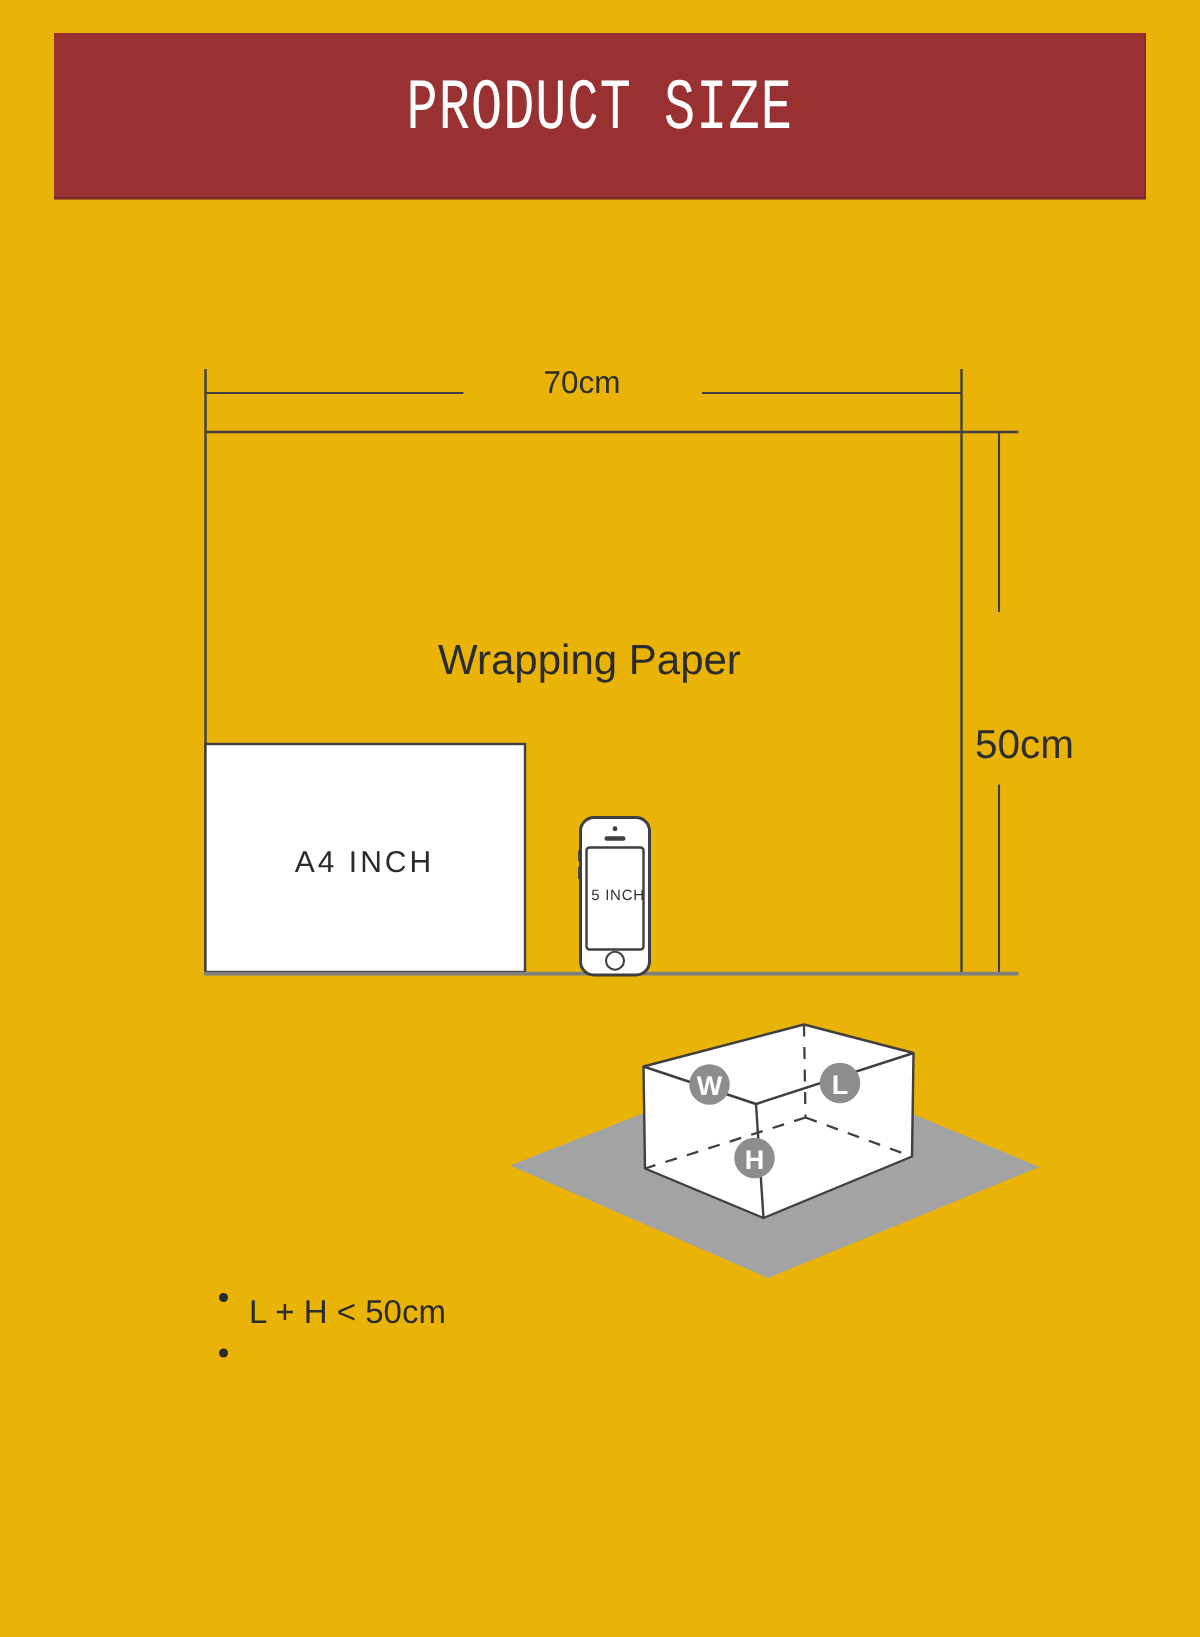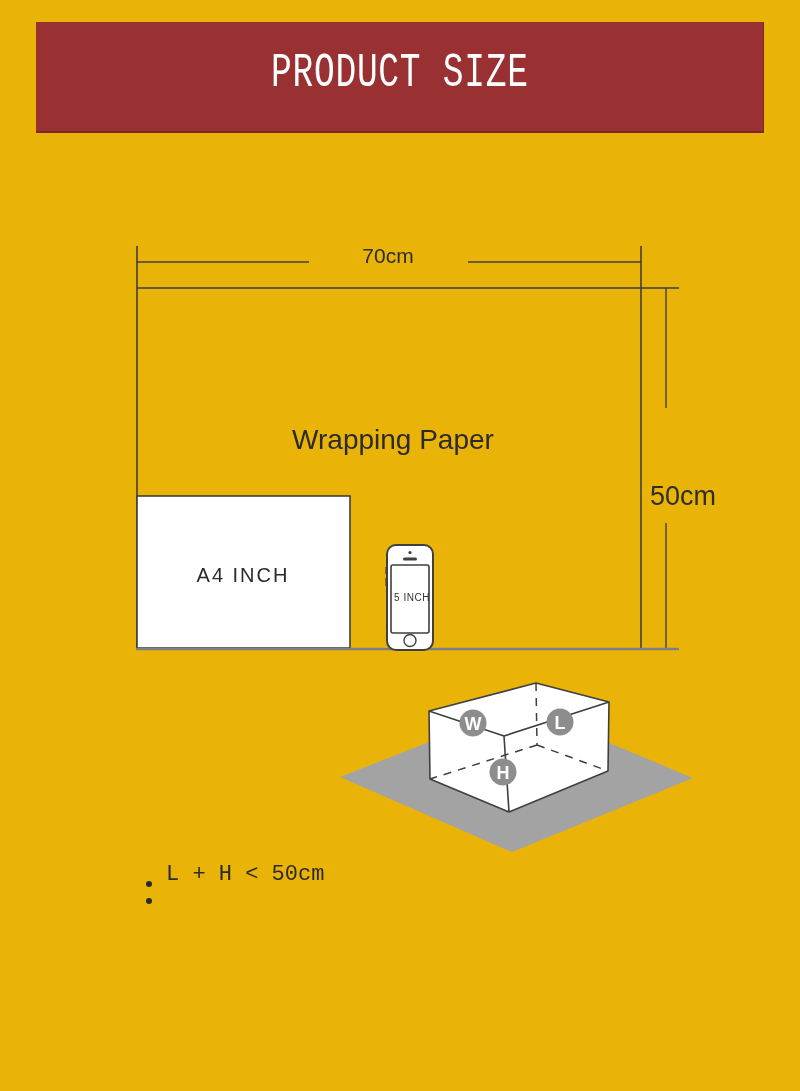--- a/index.html
+++ b/index.html
@@ -68,25 +68,24 @@
     position: absolute;
     left: 142px; top: 862px;
   }
   .rules-heading {
     font-size: 22px;
     color: #2b2b2b;
     margin: 0 0 16px 0;
   }
   .rule-row {
     display: flex;
-    align-items: flex-end;
+    align-items: flex-start;
     font-size: 22px;
     color: #2b2b2b;
     margin: 0 0 11px 0;
-    font-family: Liberation Mono, monospace;
   }
   .bullet {
     display: inline-block;
     width: 6px; height: 6px;
     border-radius: 50%;
     background: #2b2b2b;
     margin: 0 14px 0 4px;
     flex: 0 0 auto;
   }
 </style>

